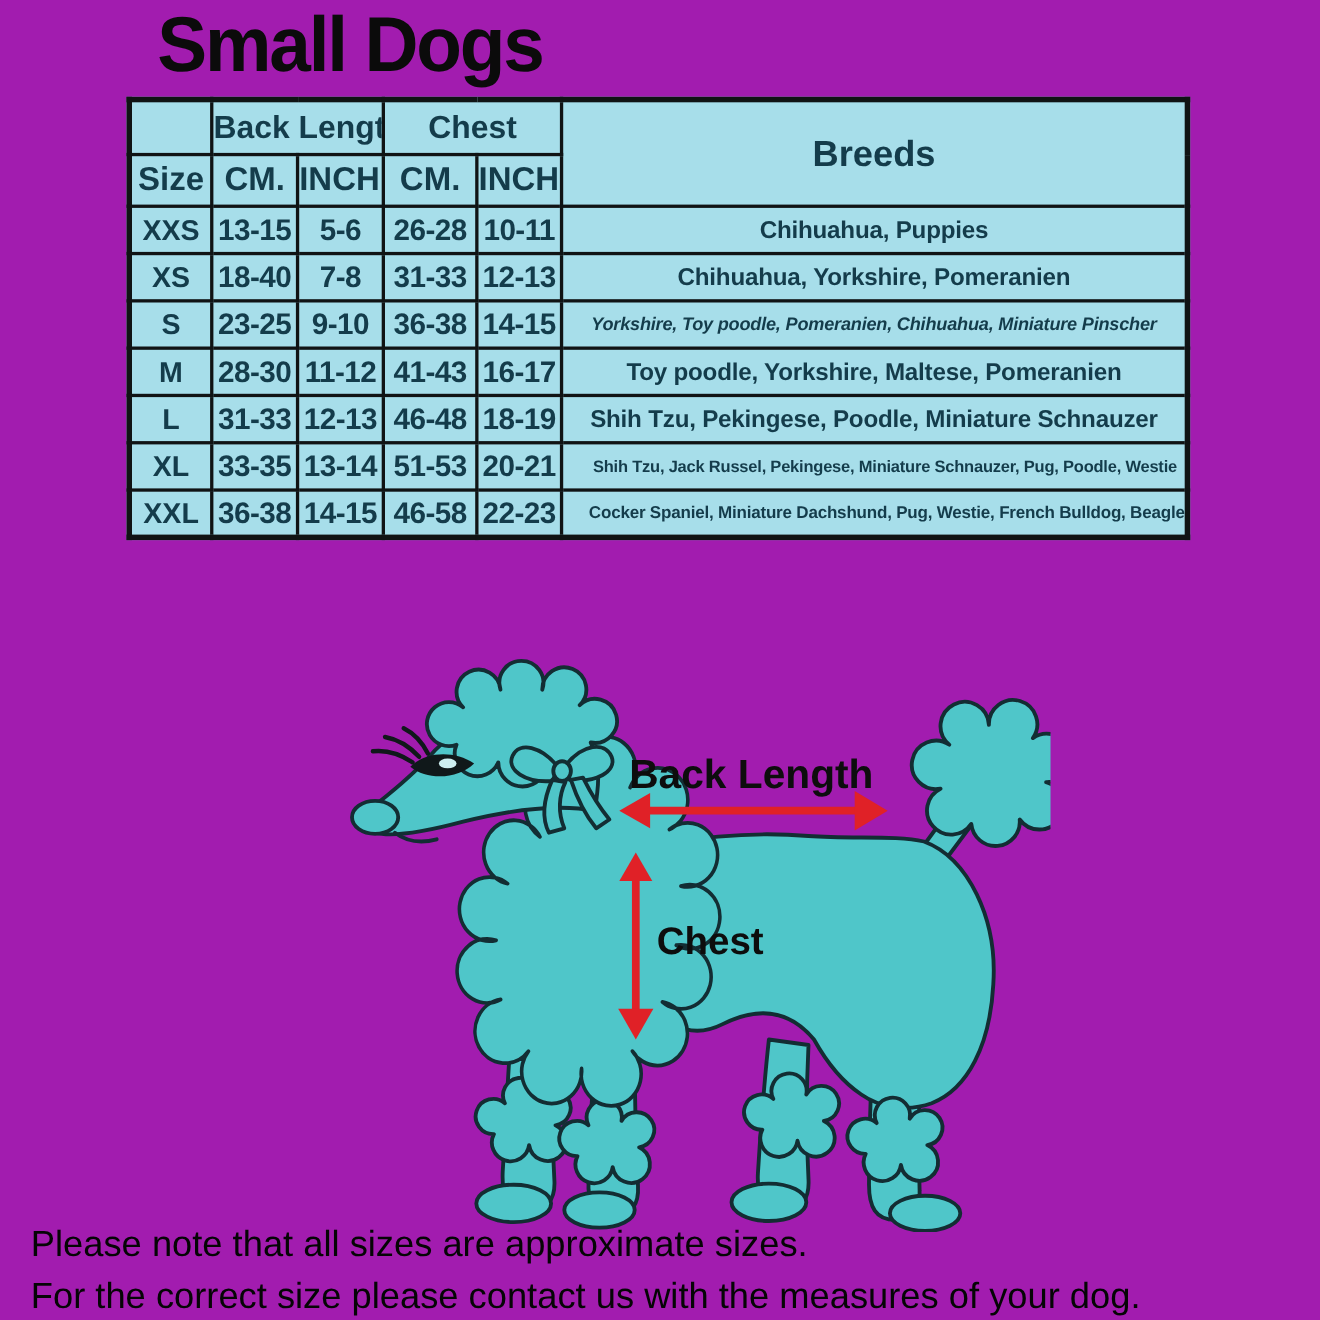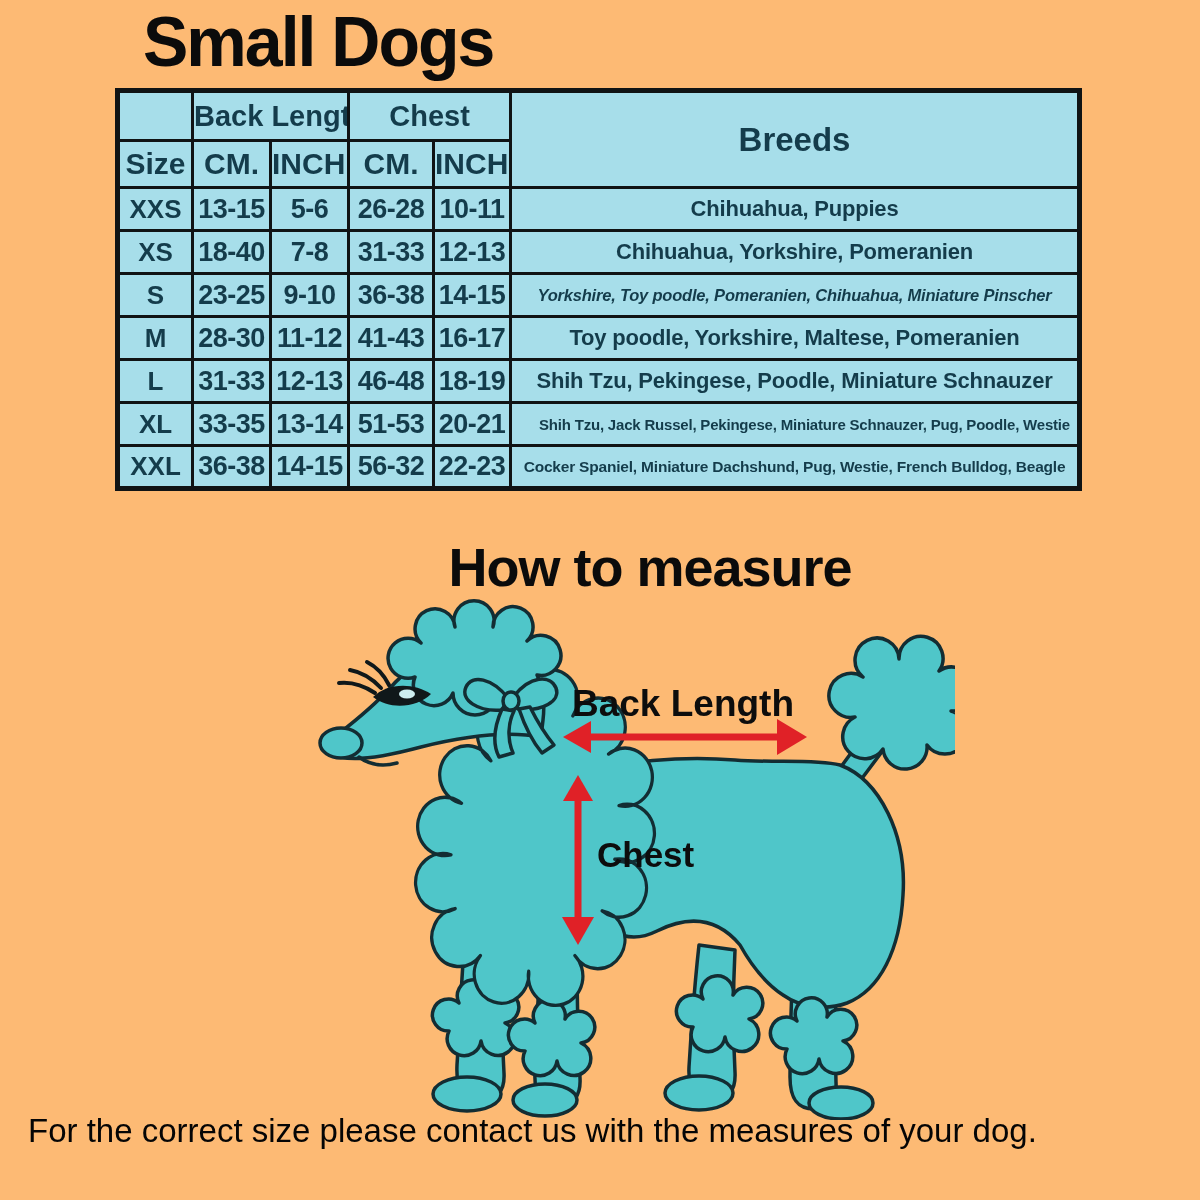--- a/index.html
+++ b/index.html
@@ -1,17 +1,17 @@
 <!DOCTYPE html>
 <html><head>
 <meta charset="utf-8">
 <style>
   html,body{margin:0;padding:0;background:#ffffff;}
   .page{
-    position:relative;width:1200px;height:1200px;background:#fdba74;overflow:hidden;
+    position:relative;width:1200px;height:1200px;background:#a21caf;overflow:hidden;
     font-family:"Liberation Sans",sans-serif;color:#000;
   }
   
   .title{
     position:absolute;left:143px;top:0px;margin:0;
     font-size:68px;font-weight:bold;letter-spacing:-2px;color:#0b0b0b;
     transform:scaleY(1.04);transform-origin:top left;
   }
   
   table.size-chart{
@@ -28,21 +28,21 @@
   tr.hr2{height:47px;}
   tr.datarow{height:43px;}
   td.grp-h{font-size:29px;}
   td.breeds-h{font-size:33px;font-weight:bold;}
   td.red-h{color:#d93a52;font-size:30px;}
   td.size-cell{font-size:26px;}
   td.num-cell{font-size:27px;letter-spacing:-0.5px;}
   td.breeds-cell{text-align:left;padding-left:6px;font-size:22px;letter-spacing:-0.2px;}
   tr:nth-child(5) td.breeds-cell{font-size:16.5px;font-style:italic;}   
   tr:nth-child(8) td.breeds-cell{font-size:15px;padding-left:20px;}     
-  tr:nth-child(9) td.breeds-cell{font-size:15.5px;}   
+  tr:nth-child(9) td.breeds-cell{font-size:15.5px;text-align:right;}   
   
   .measure-heading{
     position:absolute;left:345px;top:536px;width:610px;margin:0;
     text-align:center;font-size:54px;font-weight:bold;color:#0b0b0b;
     letter-spacing:-1px;
   }
   
   .dog-wrap{position:absolute;left:295px;top:595px;width:660px;height:525px;}
   
   .notes{position:absolute;left:28px;top:1108px;width:1160px;}
@@ -124,28 +124,27 @@
         <td class="num-cell">33-35</td>
         <td class="num-cell">13-14</td>
         <td class="num-cell">51-53</td>
         <td class="num-cell">20-21</td>
         <td class="breeds-cell">Shih Tzu, Jack Russel, Pekingese, Miniature Schnauzer, Pug, Poodle, Westie</td>
       </tr>
       <tr class="datarow">
         <td class="size-cell">XXL</td>
         <td class="num-cell">36-38</td>
         <td class="num-cell">14-15</td>
-        <td class="num-cell">56-32</td>
+        <td class="num-cell">46-58</td>
         <td class="num-cell">22-23</td>
         <td class="breeds-cell">Cocker Spaniel, Miniature Dachshund, Pug, Westie, French Bulldog, Beagle</td>
       </tr>
     </tbody>
   </table>
 
-  <h2 class="measure-heading">How to measure</h2>
 
   <div class="dog-wrap">
     <svg width="660" height="525" viewBox="0 0 660 525">
       <g stroke="#132d33" stroke-width="3.5" fill="#4fc6c9" stroke-linejoin="round" stroke-linecap="round">
 
         <path d="M 540 180 L 578 128 L 598 142 L 562 190 Z"></path>
         <path d="M 560 122 a 22 22 0 1 1 8 -40 a 22 22 0 1 1 36 -18 a 22 22 0 1 1 40 12 a 22 22 0 1 1 12 40 a 22 22 0 1 1 -24 34 a 22 22 0 1 1 -44 4 a 22 22 0 1 1 -28 -32 z"></path>
 
         <path d="M 246 355 C 243 400 241 445 240 478 C 239 498 245 510 263 510 C 279 510 286 500 285 483 C 283 445 282 400 282 360 Z"></path>
         <ellipse cx="250" cy="505" rx="32" ry="16"></ellipse>
@@ -197,16 +196,17 @@
       <g fill="#e02127">
         <line x1="283" y1="200" x2="283" y2="328" stroke="#e02127" stroke-width="7"></line>
         <polygon points="283,180 268,206 298,206"></polygon>
         <polygon points="283,350 267,322 299,322"></polygon>
       </g>
       <text x="302" y="272" text-anchor="start" font-size="35" font-weight="bold" fill="#0d0d0d" font-family="Liberation Sans, sans-serif">Chest</text>
     </svg>
   </div>
 
   <div class="notes">
+    <p>Please note that all sizes are approximate sizes.</p>
     <p>For the correct size please contact us with the measures of your dog.</p>
   </div>
 
 </div>
 
 </body></html>

